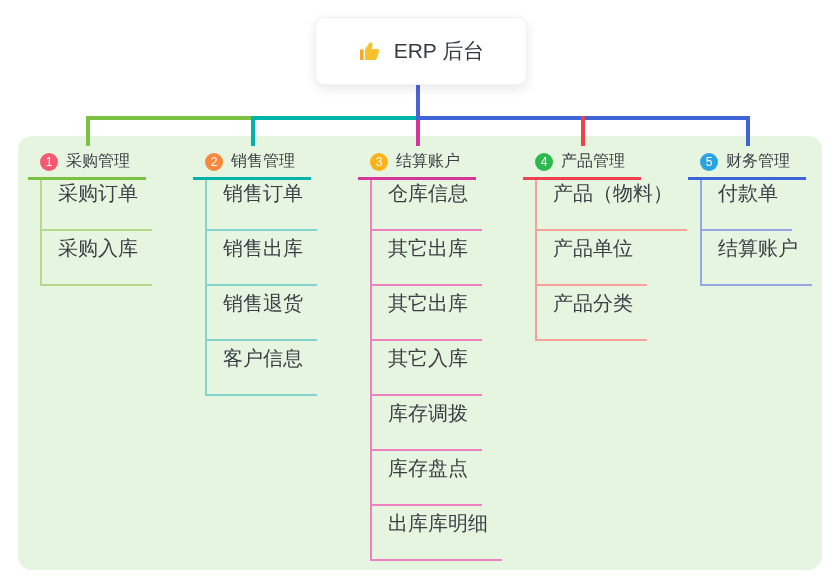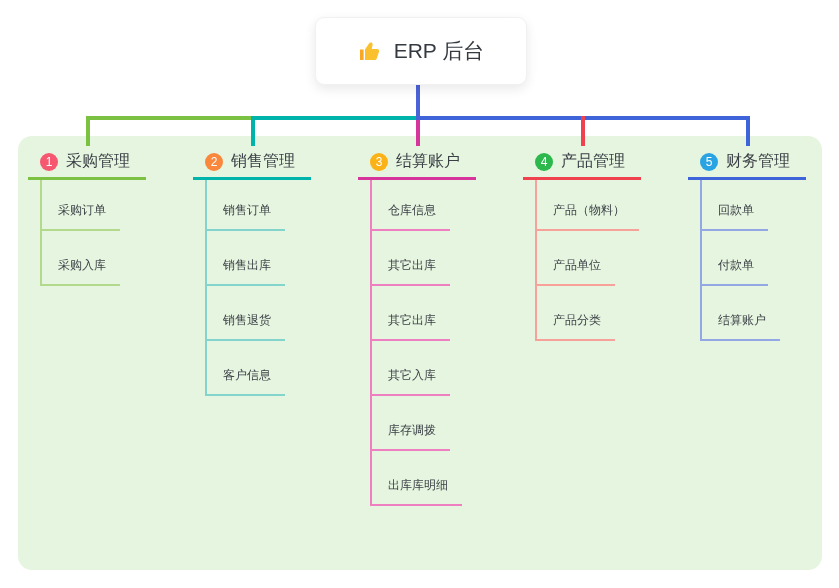--- a/index.html
+++ b/index.html
@@ -26,23 +26,23 @@
   #branches{position:absolute;left:0;top:0;width:100%;height:100%;z-index:3;}
   .branch{position:absolute;top:146px;}
   .btitle{display:inline-flex;align-items:center;gap:8px;box-sizing:border-box;
     height:34px;min-width:118px;padding:0 12px 0 12px;
     border-bottom:3px solid var(--main);
     font-size:16px;font-weight:500;color:#3a3f46;cursor:pointer;white-space:nowrap;}
   .badge{width:18px;height:18px;border-radius:50%;flex:0 0 18px;
     color:#ffffff;font-size:12px;line-height:18px;text-align:center;font-weight:500;}
   .children{margin-left:12px;}
   .child{width:max-content;box-sizing:border-box;height:55px;
-    display:flex;align-items:flex-end;padding:0 14px 10px 16px;
+    display:flex;align-items:flex-end;padding:0 14px 22px 16px;
     border-left:2px solid var(--light);border-bottom:2px solid var(--light);
-    font-size:12px;color:#3a3f46;cursor:pointer;white-space:nowrap;}
+    font-size:20px;color:#3a3f46;cursor:pointer;white-space:nowrap;}
   .child:first-child{height:51px;}
 </style>
 </head>
 <body>
 
 <div class="canvas">
 
   <div class="panel"></div>
 
   <div id="connectors">
@@ -110,20 +110,23 @@
           <div class="child">
             <span>其它出库</span>
           </div>
           <div class="child">
             <span>其它入库</span>
           </div>
           <div class="child">
             <span>库存调拨</span>
           </div>
           <div class="child">
+            <span>库存盘点</span>
+          </div>
+          <div class="child">
             <span>出库库明细</span>
           </div>
         </div></div>
       <div class="branch" style="left: 523px; --main: #f0414e; --light: #f8a09a;"><div class="btitle">
           <span class="badge" style="background:#2db84d">4</span>
           <span>产品管理</span>
         </div><div class="children">
           <div class="child">
             <span>产品（物料）</span>
           </div>
@@ -132,23 +135,20 @@
           </div>
           <div class="child">
             <span>产品分类</span>
           </div>
         </div></div>
       <div class="branch" style="left: 688px; --main: #3f63d9; --light: #93a7e4;"><div class="btitle">
           <span class="badge" style="background:#2aa3e3">5</span>
           <span>财务管理</span>
         </div><div class="children">
           <div class="child">
-            <span>回款单</span>
-          </div>
-          <div class="child">
             <span>付款单</span>
           </div>
           <div class="child">
             <span>结算账户</span>
           </div>
         </div></div>
     </div>
 
 </div>
 

